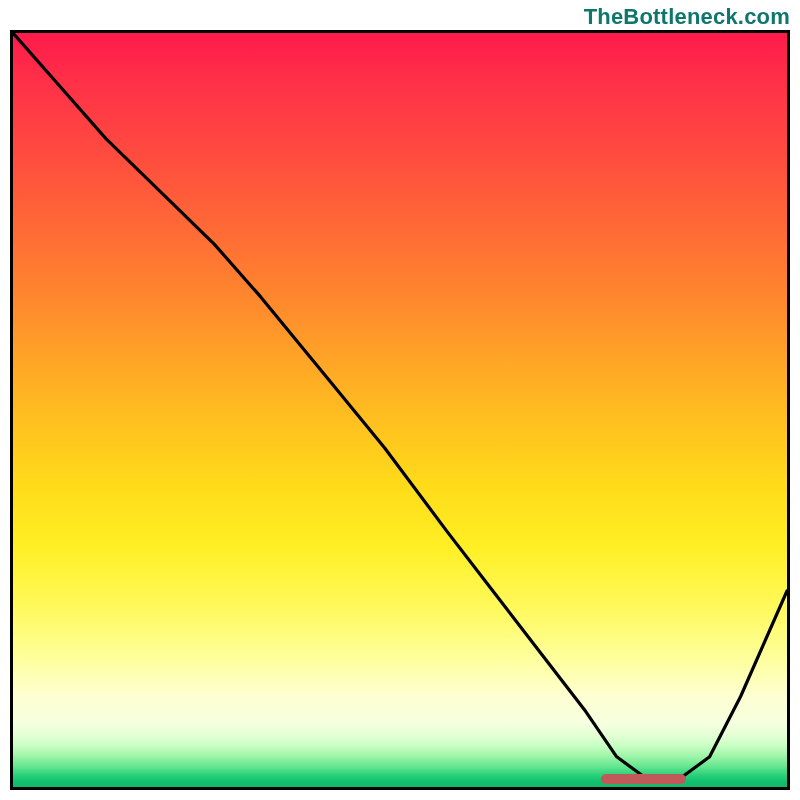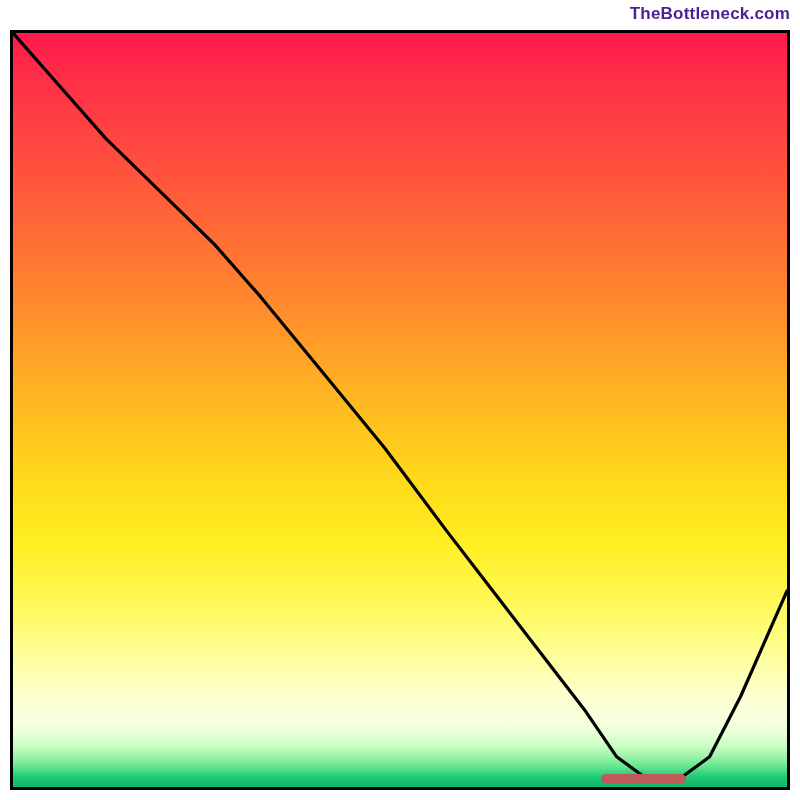--- a/index.html
+++ b/index.html
@@ -13,23 +13,23 @@
   }
   .wrap {
     position: relative;
     width: 800px;
     height: 800px;
   }
   .watermark {
     position: absolute;
     top: 4px;
     right: 10px;
-    font-size: 17px;
+    font-size: 22px;
     font-weight: 600;
-    color: #4c1d95;
+    color: #0f766e;
     letter-spacing: 0.2px;
     z-index: 5;
   }
   .plot-frame {
     position: absolute;
     left: 10px;
     top: 30px;
     width: 780px;
     height: 760px;
     box-sizing: border-box;

